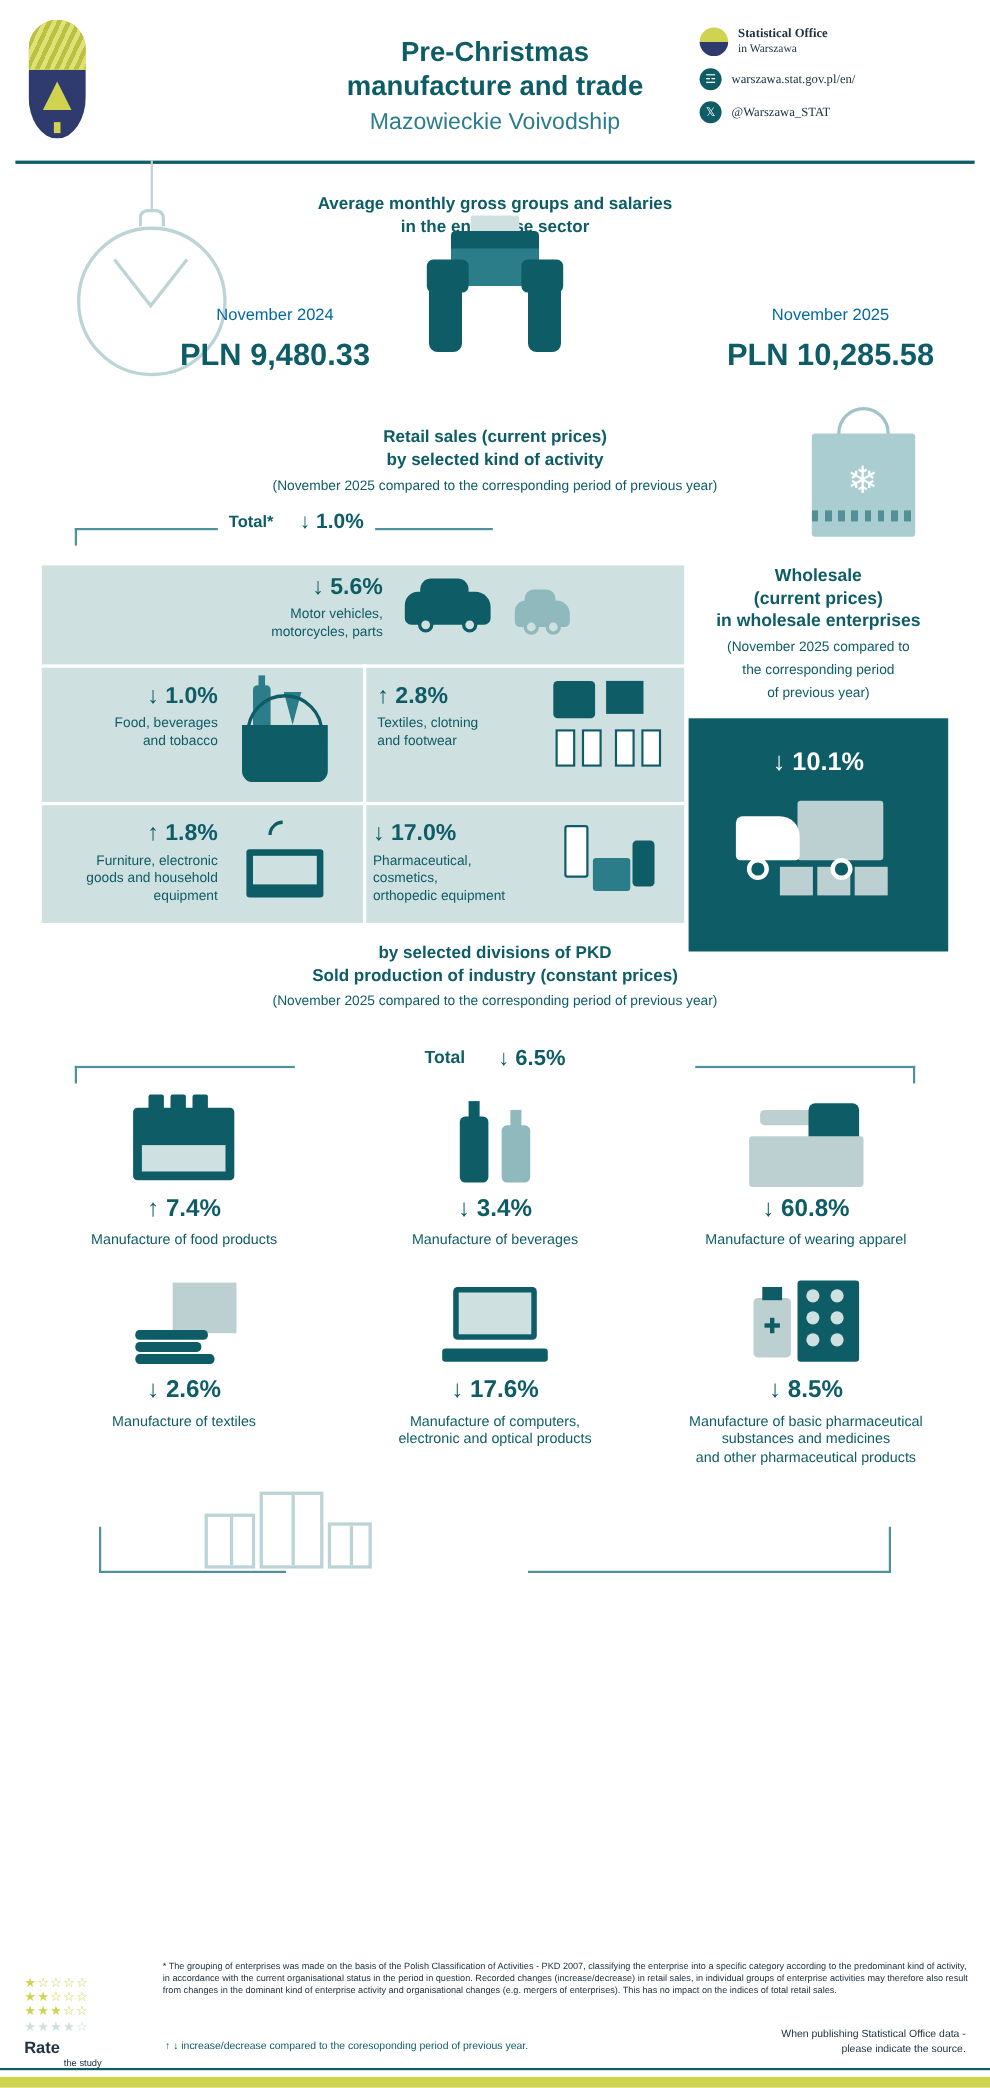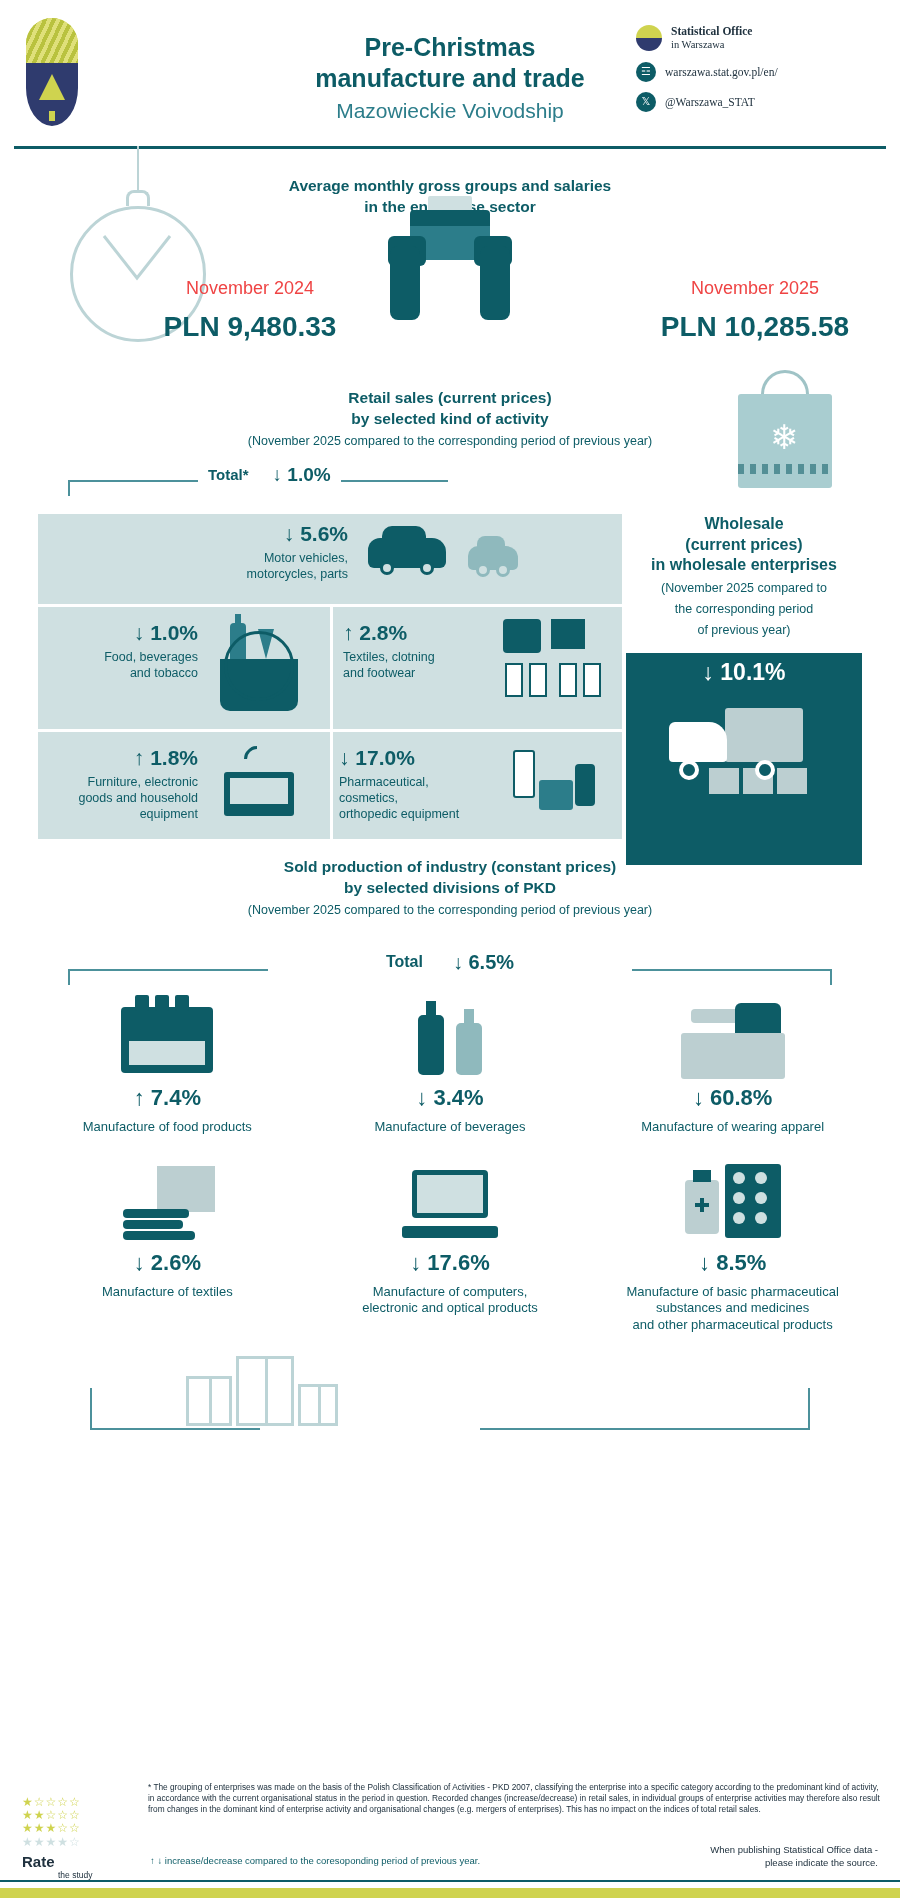--- a/index.html
+++ b/index.html
@@ -98,21 +98,21 @@
   }
   .wallet .flap {
     position:absolute; left:22px; top:0px; width:80px; height:16px; background:#0d5c66; border-radius:4px 4px 0 0;
   }
   .wallet .bill {
     position:absolute; left:40px; top:-14px; width:44px; height:22px; background:#cfe0e1; border-radius:2px;
   }
   .wagecol { position:absolute; text-align:center; width:250px; }
   #wage-left { left:125px; top:128px; }
   #wage-right { right:20px; top:128px; }
-  .wagecol .lbl { font-size:18px; color:#ef4444; }
+  .wagecol .lbl { font-size:15px; color:#0369a1; }
   .wagecol .val { font-size:28px; font-weight:bold; margin-top:12px; }
 
   
   #retail { position:relative; padding-top:8px; }
   #retail .rtitle { text-align:center; font-size:15.5px; font-weight:bold; line-height:1.35; }
   #retail .rsub { text-align:center; font-size:12.5px; margin-top:4px; }
   .bag {
     position:absolute; right:60px; top:-10px; width:110px; height:120px;
   }
   .bag .handle { position:absolute; left:31px; top:0; width:48px; height:26px; border:3px solid #9fc3c6; border-bottom:none; border-radius:24px 24px 0 0; }
@@ -169,21 +169,21 @@
   .wifi{position:absolute;width:26px;height:26px;border:3px solid #0d5c66;border-radius:50%;border-color:#0d5c66 transparent transparent transparent;transform:rotate(-45deg);}
 
   .tube{width:22px;height:48px;background:#ffffff;border:2px solid #0d5c66;border-radius:3px;}
   .jar{width:34px;height:30px;background:#2c7d8a;border-radius:3px;}
   .pumpb{width:20px;height:42px;background:#0d5c66;border-radius:4px;}
 
   
   #wholesale { position:absolute; right:38px; top:0; width:236px; text-align:center; }
   #wholesale .wt { font-size:16px; font-weight:bold; line-height:1.3; }
   #wholesale .ws { font-size:12.5px; line-height:1.35; margin-top:4px; }
-  #wholesale .box { margin-top:14px; background:#0d5c66; height:212px; padding-top:6px; }
+  #wholesale .box { margin-top:14px; background:#0d5c66; height:212px; padding-top:26px; }
   #wholesale .box .pct { color:#ffffff; font-size:23px; font-weight:bold; }
   .truck { position:relative; width:150px; height:90px; margin:18px auto 0 auto; }
   .truck .cab { position:absolute; left:0; top:18px; width:58px; height:40px; background:#ffffff; border-radius:6px 18px 4px 4px;}
   .truck .body { position:absolute; left:56px; top:4px; width:78px; height:54px; background:#bccfd1; border-radius:3px;}
   .truck .w1,.truck .w2 { position:absolute; bottom:14px; width:20px;height:20px;border-radius:50%;background:#0d5c66;border:4px solid #ffffff;}
   .truck .w1{left:10px;} .truck .w2{left:86px;}
   .truck .crate { position:absolute; bottom:0; width:30px;height:26px;background:#bccfd1;}
   .truck .c1{left:40px;} .truck .c2{left:74px;} .truck .c3{left:108px;}
 
   
@@ -496,22 +496,22 @@
           <div class="w1"></div>
             <div class="w2"></div>
         </div>
       </div>
     </div>
   </div>
 </div>
 
 <div id="sold">
   <div class="stitle">
+    <div>by selected divisions of PKD</div>
     <div>Sold production of industry (constant prices)</div>
-    <div>by selected divisions of PKD</div>
   </div>
   <div class="ssub">(November 2025 compared to the corresponding period of previous year)</div>
 
   <div id="sold-total">
     <div class="br-l"></div>
     <div class="br-r"></div>
     <div class="mid">
       <span class="lbl">Total</span>
       <span class="val">
         <span class="arrow">↓</span>

